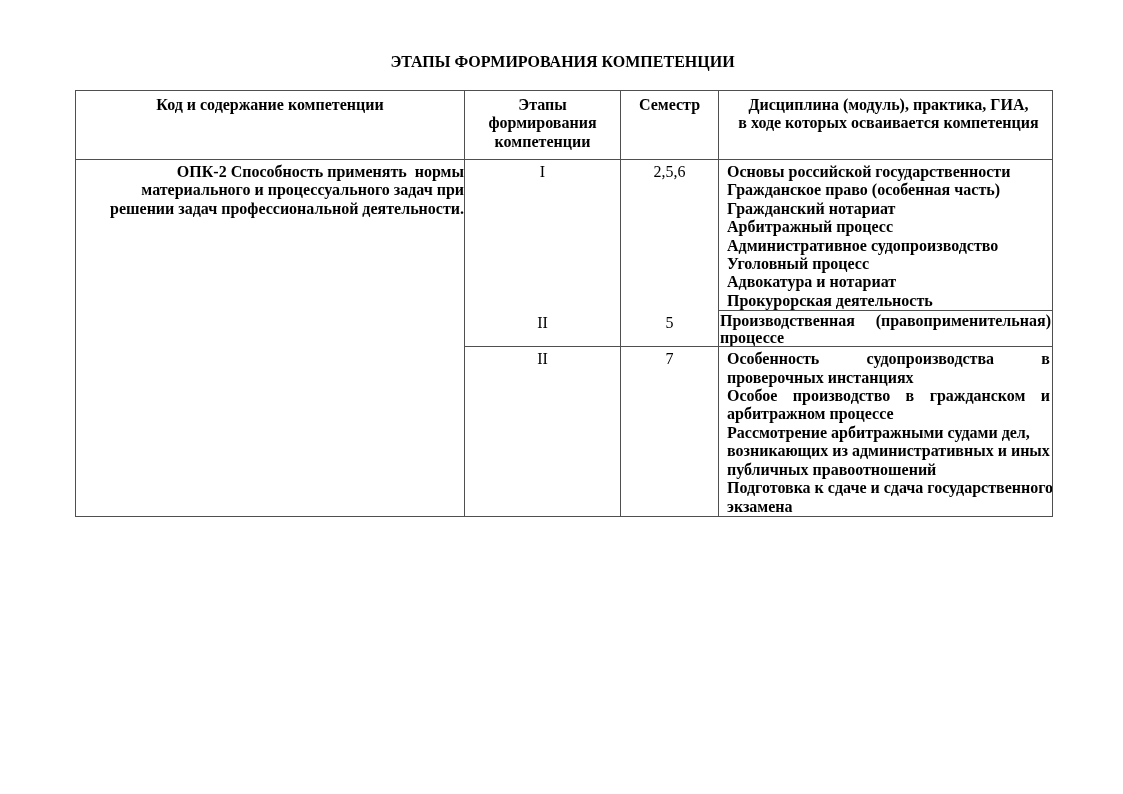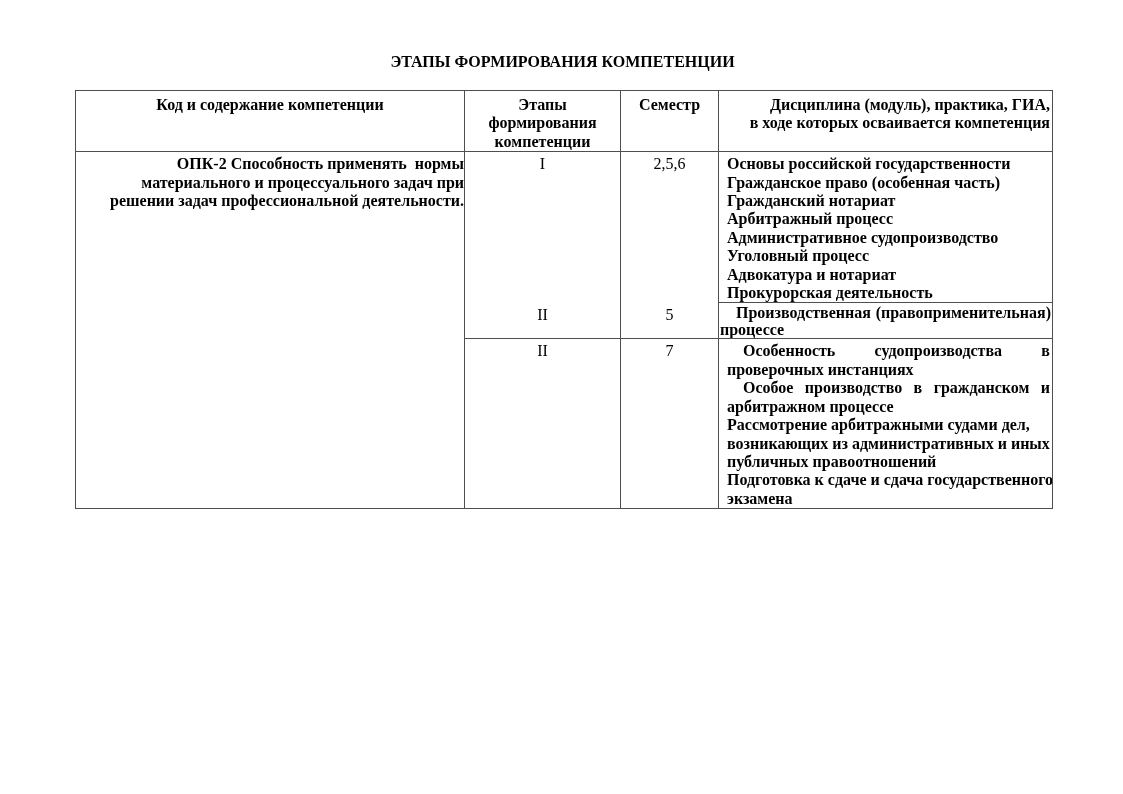--- a/index.html
+++ b/index.html
@@ -31,32 +31,32 @@
     width: 977px;
     font-size: 16px;
     line-height: 18.4px;
   }
   .comp-table td {
     border: 1px solid #4f4f4f;
     vertical-align: top;
     padding: 0;
     overflow: hidden;
   }
-  tr.header-row { height: 61px; }
+  tr.header-row { height: 69px; }
   tr.body-row-1 { height: 150px; }
   tr.body-row-2 { height: 35px; }
   tr.body-row-3 { height: 169px; }
 
   .comp-table td.hcell {
     font-weight: bold;
     padding-top: 5px;
     text-align: center;
   }
   .comp-table td.hcell-disc {
-    text-align: right;
+    text-align: center;
     padding-left: 8px;
     padding-right: 2px;
   }
   td.competency-cell {
     font-weight: bold;
     text-align: right;
     padding-top: 3px;
   }
   .competency-cell .cline { white-space: pre; }
   td.stage-cell, td.semester-cell {
@@ -73,21 +73,20 @@
   }
   tr.body-row-2 td.disc-cell {
     padding: 1px 1px 0 1px;
     line-height: 17px;
   }
   .line { white-space: nowrap; font-weight: bold; }
   .line.stretch {
     white-space: normal;
     text-align: justify;
     text-align-last: justify;
-    padding-left: 16px;
   }
 </style>
 </head>
 <body>
 
 <div class="doc-title">ЭТАПЫ ФОРМИРОВАНИЯ КОМПЕТЕНЦИИ</div>
 
 <table class="comp-table">
   <colgroup>
     <col style="width:389px">

